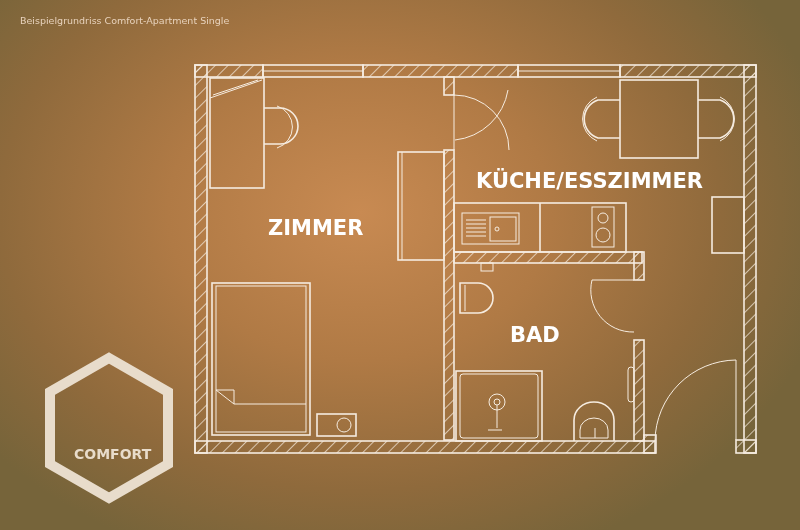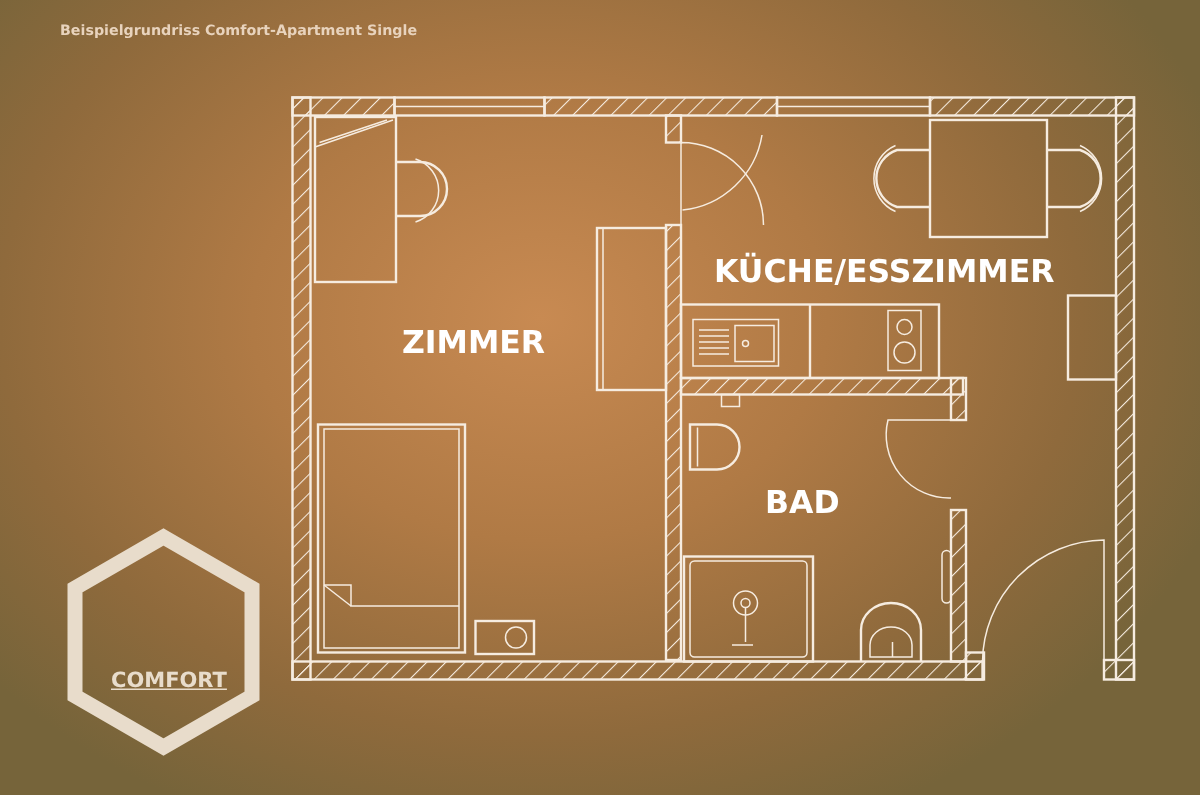--- a/index.html
+++ b/index.html
@@ -1,27 +1,27 @@
 <!DOCTYPE html>
 <html><head>
 <meta charset="utf-8">
 <style>
   html, body { margin:0; padding:0; }
   body { width:800px; height:530px; overflow:hidden; position:relative;
     font-family: "DejaVu Sans", sans-serif;
     background: radial-gradient(ellipse 60% 70% at 45% 40%, #c88a52 0%, #b07a45 40%, #8f6a3c 75%, #76643a 100%);
   }
-  .caption { position:absolute; left:40px; top:15px; font-size:9.5px; font-weight:bold; color:#e8d3bd; letter-spacing:0; }
+  .caption { position:absolute; left:20px; top:15px; font-size:9.5px; font-weight:normal; color:#e8d3bd; letter-spacing:0; }
   svg { position:absolute; left:0; top:0; }
   .wall { fill:url(#hatch); stroke:#f6ece0; stroke-width:1.6; }
   .ln { fill:none; stroke:#f6ece0; stroke-width:1.6; }
   .thin { fill:none; stroke:#f6ece0; stroke-width:1; }
   .label { fill:#ffffff; font-family:"DejaVu Sans", sans-serif; font-weight:bold; }
   .badge { position:absolute; left:42px; top:352px; width:134px; height:152px; }
-  .badge-text { position:absolute; left:74px; top:446px; font-size:14px; font-weight:bold; color:#e8dccb;text-decoration:underline; }
+  .badge-text { position:absolute; left:74px; top:446px; font-size:14px; font-weight:bold; color:#e8dccb; }
 </style>
 </head>
 <body>
 
 <div class="caption">Beispielgrundriss Comfort-Apartment Single</div>
 
 <svg width="800" height="530" viewBox="0 0 800 530">
   <defs>
     <pattern id="hatch" patternUnits="userSpaceOnUse" width="9" height="9" patternTransform="rotate(45)">
       <rect width="9" height="9" fill="none"></rect>

